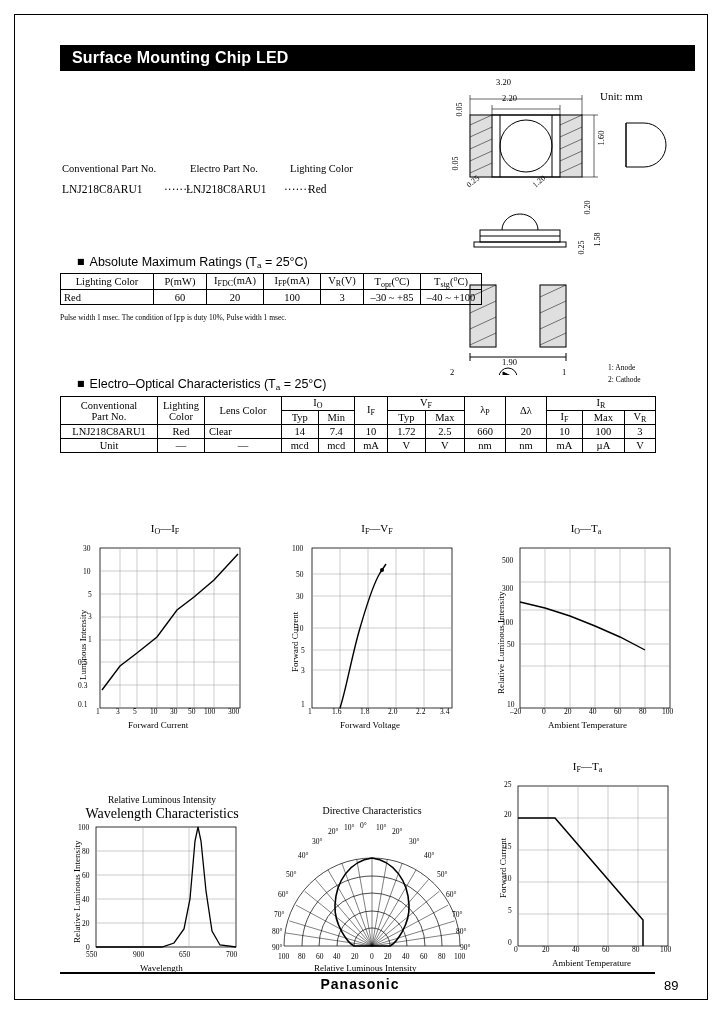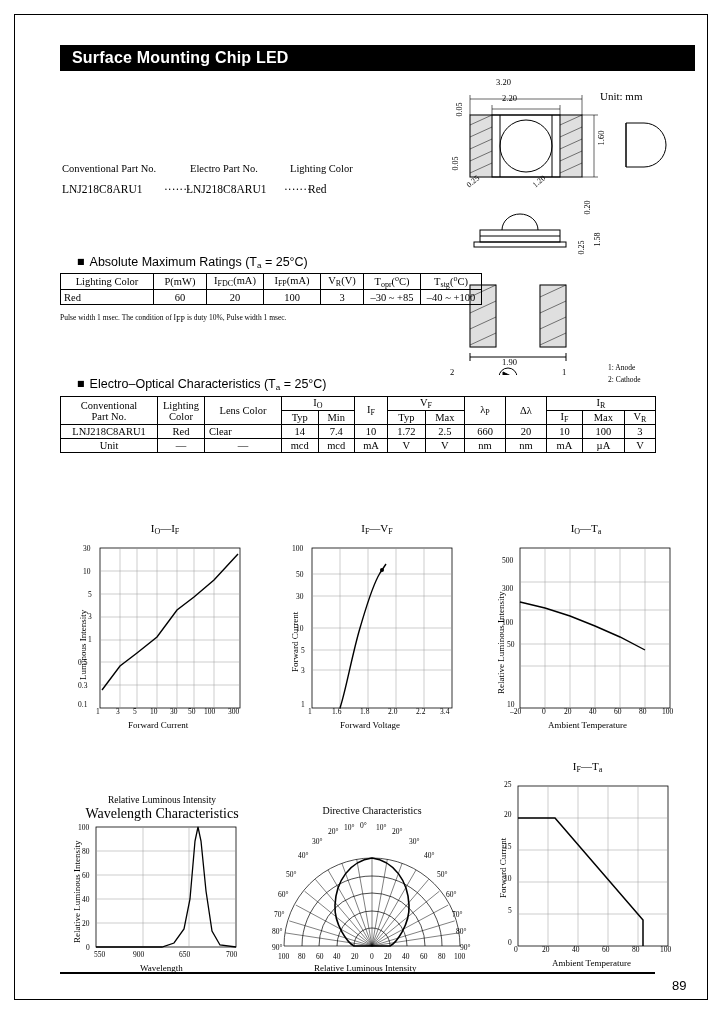--- a/index.html
+++ b/index.html
@@ -35,21 +35,21 @@
   .draw{position:absolute;left:440px;top:85px;width:262px;height:290px;}
   .unit{position:absolute;left:600px;top:90px;font-size:11px;}
   
   .chartbox{position:absolute;}
   .charttitle{position:absolute;font-size:11px;text-align:center;width:100%;}
   .axlabel{position:absolute;font-size:9px;white-space:nowrap;}
   .axlabel.vert{transform:rotate(-90deg);transform-origin:0 0;}
   .ticklab{position:absolute;font-size:7.5px;white-space:nowrap;}
   .footer-line{position:absolute;left:60px;top:972px;width:595px;height:2px;background:#000;}
   .brand{position:absolute;left:0;top:976px;width:720px;text-align:center;font-family:"Liberation Sans",sans-serif;font-weight:bold;font-size:14px;letter-spacing:1px;}
-  .pageno{position:absolute;left:664px;top:978px;font-size:13px;font-family:"Liberation Sans",sans-serif;margin-left:8px;}
+  .pageno{position:absolute;left:664px;top:978px;font-size:13px;font-family:"Liberation Sans",sans-serif;}
   svg{display:block;}
 </style>
 </head>
 <body>
 
 <div class="page">
   <div class="frame"></div>
 
   <div class="titlebar">
     <span>Surface Mounting Chip LED</span>
@@ -381,21 +381,21 @@
       <g stroke="#999" stroke-width="0.5">
         <line x1="34" y1="30" x2="174" y2="30"></line>
           <line x1="34" y1="54" x2="174" y2="54"></line>
         <line x1="34" y1="78" x2="174" y2="78"></line>
           <line x1="34" y1="102" x2="174" y2="102"></line>
         <line x1="81" y1="6" x2="81" y2="126"></line>
           <line x1="127" y1="6" x2="127" y2="126"></line>
       </g>
       <path d="M34,126 L100,126 L112,122 L122,108 L128,78 L133,20 L136,6 L139,20 L144,70 L150,110 L158,124 L174,126" stroke="#000" fill="none" stroke-width="1.3"></path>
     </svg>
-    <div class="ticklab" style="left:32px;top:155px;">550</div>
+    <div class="ticklab" style="left:24px;top:155px;">550</div>
     <div class="ticklab" style="left:71px;top:155px;">900</div>
     <div class="ticklab" style="left:117px;top:155px;">650</div>
     <div class="ticklab" style="left:164px;top:155px;">700</div>
     <div class="ticklab" style="left:24px;top:148px;">0</div>
     <div class="ticklab" style="left:20px;top:124px;">20</div>
     <div class="ticklab" style="left:20px;top:100px;">40</div>
     <div class="ticklab" style="left:20px;top:76px;">60</div>
     <div class="ticklab" style="left:20px;top:52px;">80</div>
     <div class="ticklab" style="left:16px;top:28px;">100</div>
     <div class="axlabel vert" style="left:10px;top:148px;">Relative Luminous Intensity</div>
@@ -497,14 +497,15 @@
     <div class="ticklab" style="left:18px;top:146px;">5</div>
     <div class="ticklab" style="left:14px;top:114px;">10</div>
     <div class="ticklab" style="left:14px;top:82px;">15</div>
     <div class="ticklab" style="left:14px;top:50px;">20</div>
     <div class="ticklab" style="left:14px;top:20px;">25</div>
     <div class="axlabel vert" style="left:8px;top:138px;">Forward Current</div>
     <div class="axlabel" style="left:62px;top:198px;">Ambient Temperature</div>
   </div>
 
   <div class="footer-line"></div>
+  <div class="brand">Panasonic</div>
   <div class="pageno">89</div>
 </div>
 
 </body></html>

